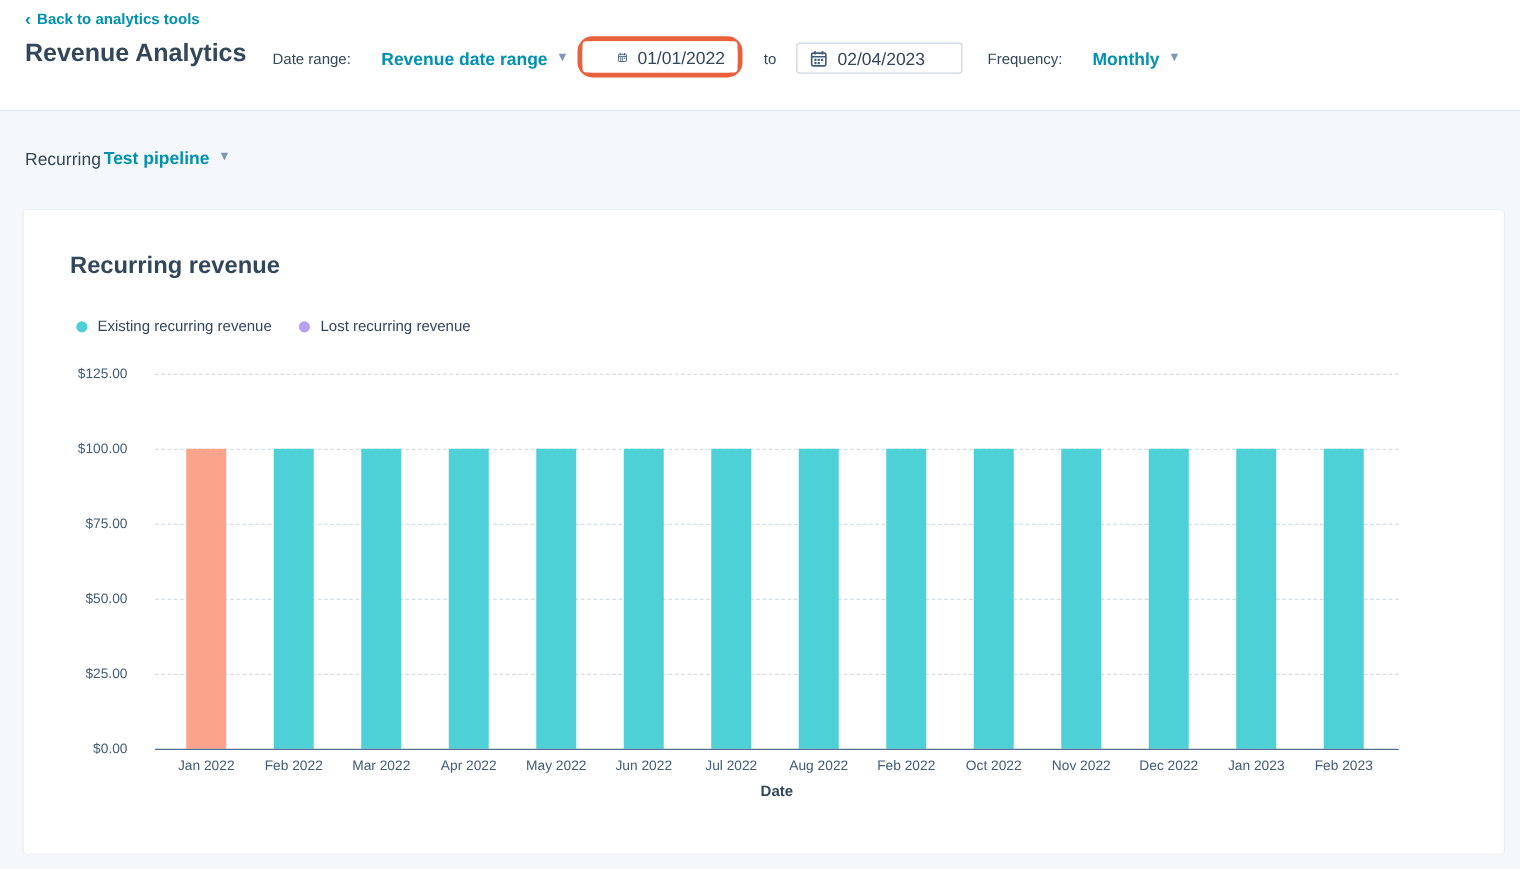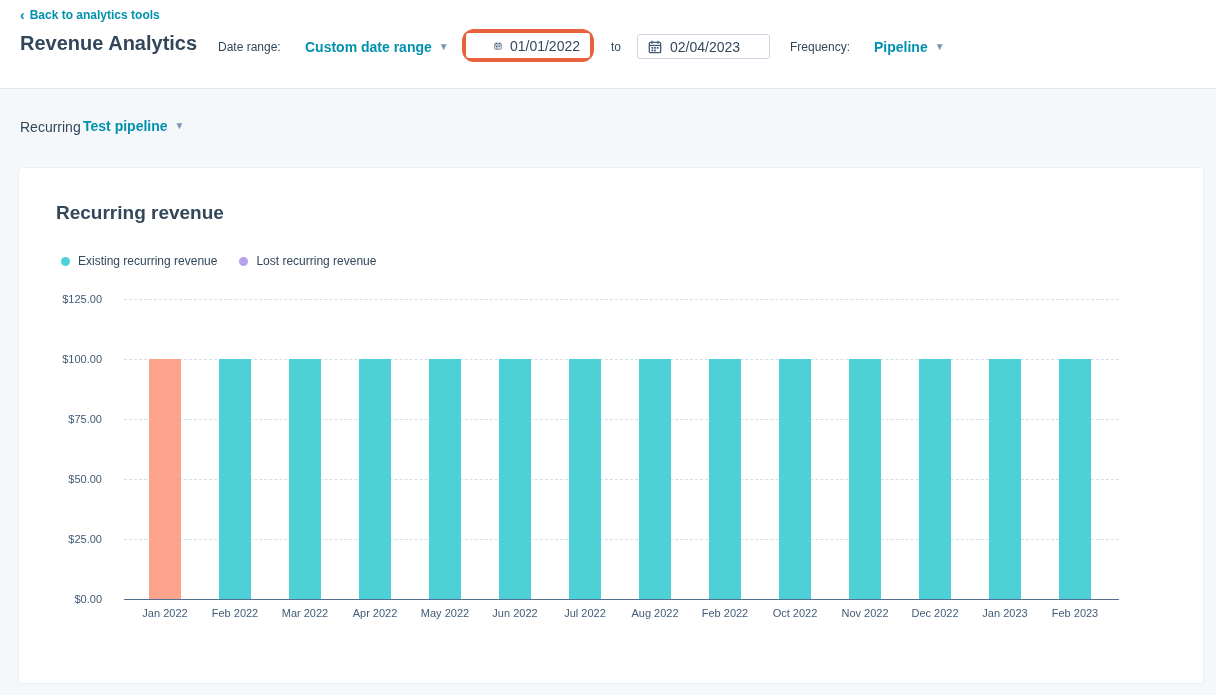--- a/index.html
+++ b/index.html
@@ -52,21 +52,21 @@
   <div class="back-link">
     <span class="back-chevron">‹</span>
     <span>Back to analytics tools</span>
   </div>
 
   <div class="page-title">Revenue Analytics</div>
 
   <span class="ctl-label abs" style="left:218px;top:40px;">Date range:</span>
 
   <span class="dd abs" style="left:305px;top:39px;">
-    <span>Custom date range</span>
+    <span>Revenue date range</span>
     <span class="caret">▼</span>
   </span>
 
   <span class="hl-box abs" style="left: 462px; top: 29px; border-color: rgb(232, 97, 60);">
     <span class="date-field" style="border:none;width:124px;padding-left:28px;">
       <svg width="14" height="14" viewBox="0 0 16 16">
         <rect x="1.5" y="2.8" width="13" height="11.7" rx="1.4" fill="none" stroke="#425b76" stroke-width="1.5"></rect>
         <line x1="4.6" y1="0.8" x2="4.6" y2="4.2" stroke="#425b76" stroke-width="1.5"></line>
         <line x1="11.4" y1="0.8" x2="11.4" y2="4.2" stroke="#425b76" stroke-width="1.5"></line>
         <line x1="1.5" y1="6.2" x2="14.5" y2="6.2" stroke="#425b76" stroke-width="1.5"></line>
@@ -93,21 +93,21 @@
         <rect x="10" y="8" width="2" height="2" fill="#425b76"></rect>
       <rect x="4" y="11" width="2" height="2" fill="#425b76"></rect>
         <rect x="7" y="11" width="2" height="2" fill="#425b76"></rect>
     </svg>
     <span>02/04/2023</span>
   </span>
 
   <span class="ctl-label abs" style="left:790px;top:40px;">Frequency:</span>
 
   <span class="dd abs" style="left:874px;top:39px;">
-    <span>Pipeline</span>
+    <span>Monthly</span>
     <span class="caret">▼</span>
   </span>
 </div>
 
 <span class="pipeline-label">Recurring</span>
 <span class="dd pipeline-dd">
   <span>Test pipeline</span>
   <span class="caret">▼</span>
 </span>
 
@@ -159,14 +159,15 @@
       <div class="xtick" style="left: 386px; top: 439px;">May 2022</div>
       <div class="xtick" style="left: 456px; top: 439px;">Jun 2022</div>
       <div class="xtick" style="left: 526px; top: 439px;">Jul 2022</div>
       <div class="xtick" style="left: 596px; top: 439px;">Aug 2022</div>
       <div class="xtick" style="left: 666px; top: 439px;">Feb 2022</div>
       <div class="xtick" style="left: 736px; top: 439px;">Oct 2022</div>
       <div class="xtick" style="left: 806px; top: 439px;">Nov 2022</div>
       <div class="xtick" style="left: 876px; top: 439px;">Dec 2022</div>
       <div class="xtick" style="left: 946px; top: 439px;">Jan 2023</div>
       <div class="xtick" style="left: 1016px; top: 439px;">Feb 2023</div>
+      <div class="x-axis-title" style="left: 105px; top: 458px; width: 995px;">Date</div>
     </div>
 </div>
 
 </body></html>

